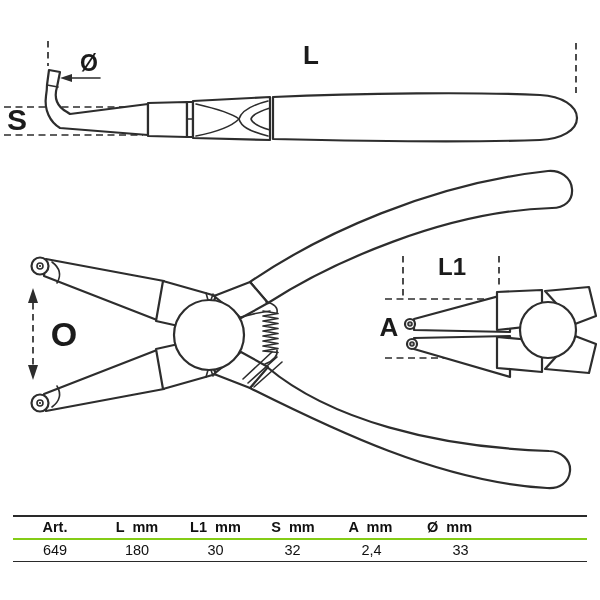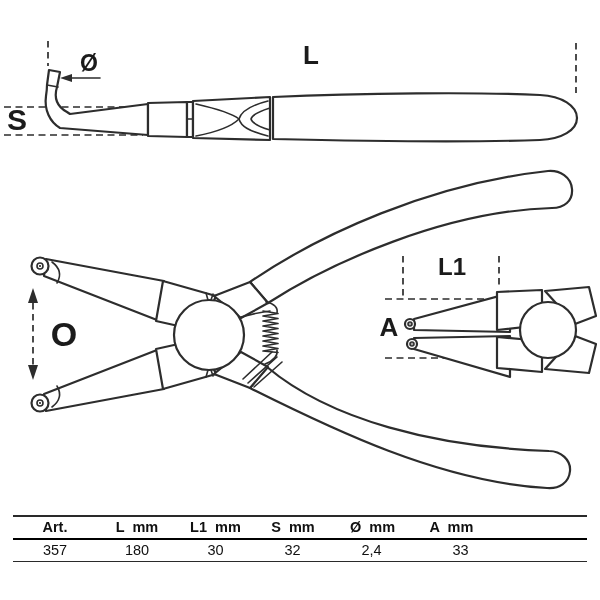--- a/index.html
+++ b/index.html
@@ -13,21 +13,21 @@
   .thin{fill:none;stroke:#2d2d2d;stroke-width:1.6;stroke-linejoin:round;stroke-linecap:round;}
   .dash{fill:none;stroke:#2d2d2d;stroke-width:1.7;stroke-dasharray:7 4.5;}
   .dashv{fill:none;stroke:#2d2d2d;stroke-width:1.7;stroke-dasharray:6.5 4.5;}
   .solidfill{fill:#2d2d2d;stroke:none;}
   .lbl{font-family:"Liberation Sans","DejaVu Sans",sans-serif;font-weight:bold;fill:#1b1b1b;text-anchor:middle;}
   .fsL{font-size:26px;}  .fsD{font-size:23px;}  .fsS{font-size:30px;}
   .fsO{font-size:34px;}  .fsL1{font-size:24px;} .fsA{font-size:26px;}
   
   .spec-table{position:absolute;left:13px;top:515px;width:574px;color:#111;}
   .trow{display:flex;height:21px;align-items:center;}
-  .thead{border-top:2px solid #2a2a2a;border-bottom:2px solid #000000;font-weight:bold;}
+  .thead{border-top:2px solid #2a2a2a;border-bottom:2px solid #84cc16;font-weight:bold;}
   .tvals{border-bottom:1.6px solid #2a2a2a;}
   .cell{text-align:center;font-size:14.5px;white-space:pre;line-height:21px;}
   .c0{width:84px;} .c1{width:80px;} .c2{width:77px;} .c3{width:78px;}
   .c4{width:77px;} .c5{width:81px;} .c6{width:97px;}
 </style>
 </head>
 <body>
 
 <div class="canvas">
 
@@ -141,25 +141,25 @@
       <text class="lbl fsA" x="389" y="329" dominant-baseline="middle">A</text>
     </g>
   </svg>
 
   <div class="spec-table">
     <div class="trow thead">
       <div class="cell c0">Art.</div>
       <div class="cell c1">L  mm</div>
       <div class="cell c2">L1  mm</div>
       <div class="cell c3">S  mm</div>
+      <div class="cell c4">A  mm</div>
       <div class="cell c5">Ø  mm</div>
-      <div class="cell c4">A  mm</div>
     </div>
     <div class="trow tvals">
-      <div class="cell c0">357</div>
+      <div class="cell c0">649</div>
       <div class="cell c1">180</div>
       <div class="cell c2">30</div>
       <div class="cell c4">32</div>
       <div class="cell c5">2,4</div>
       <div class="cell c6">33</div>
     </div>
   </div>
 
 </div>
 

